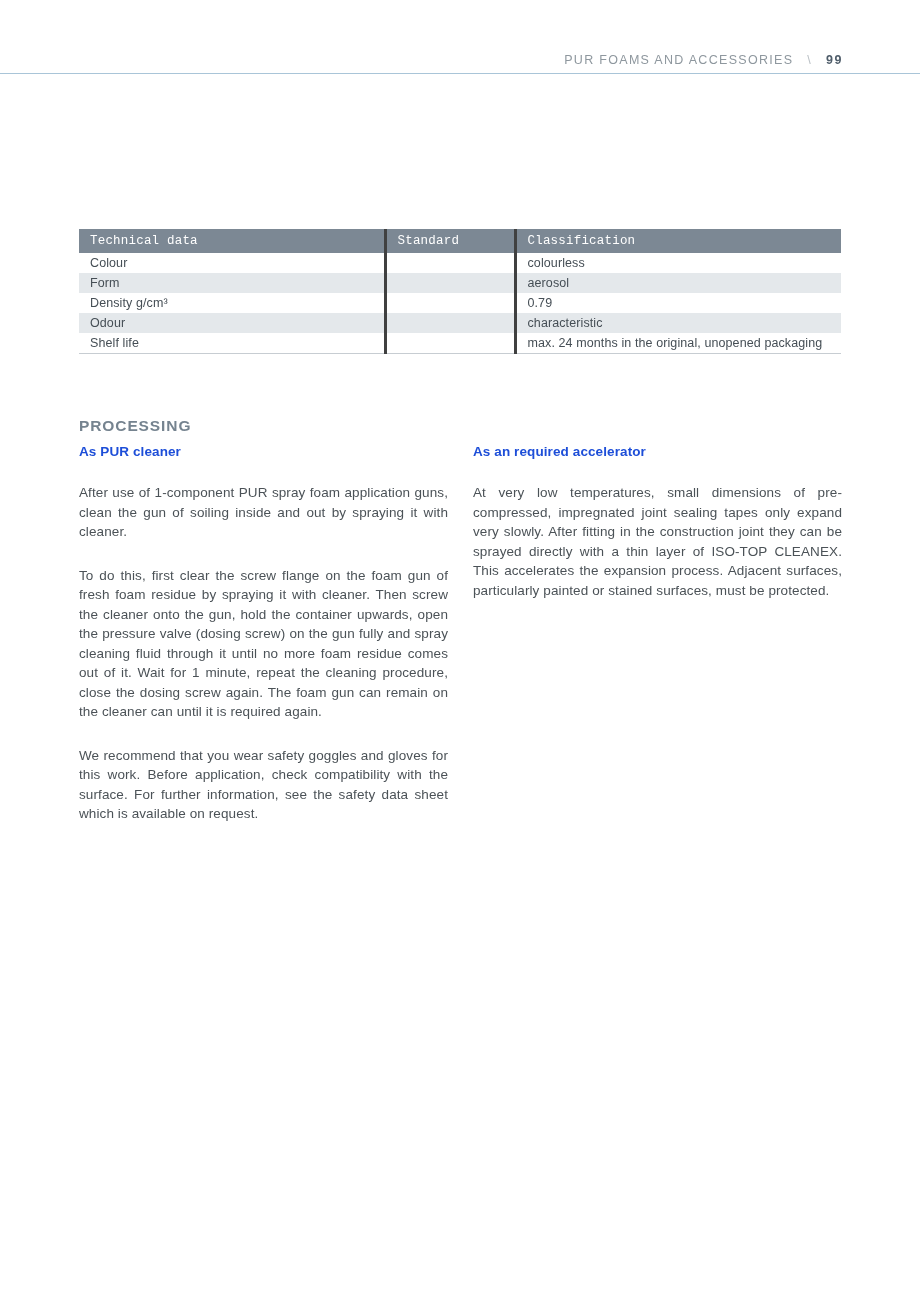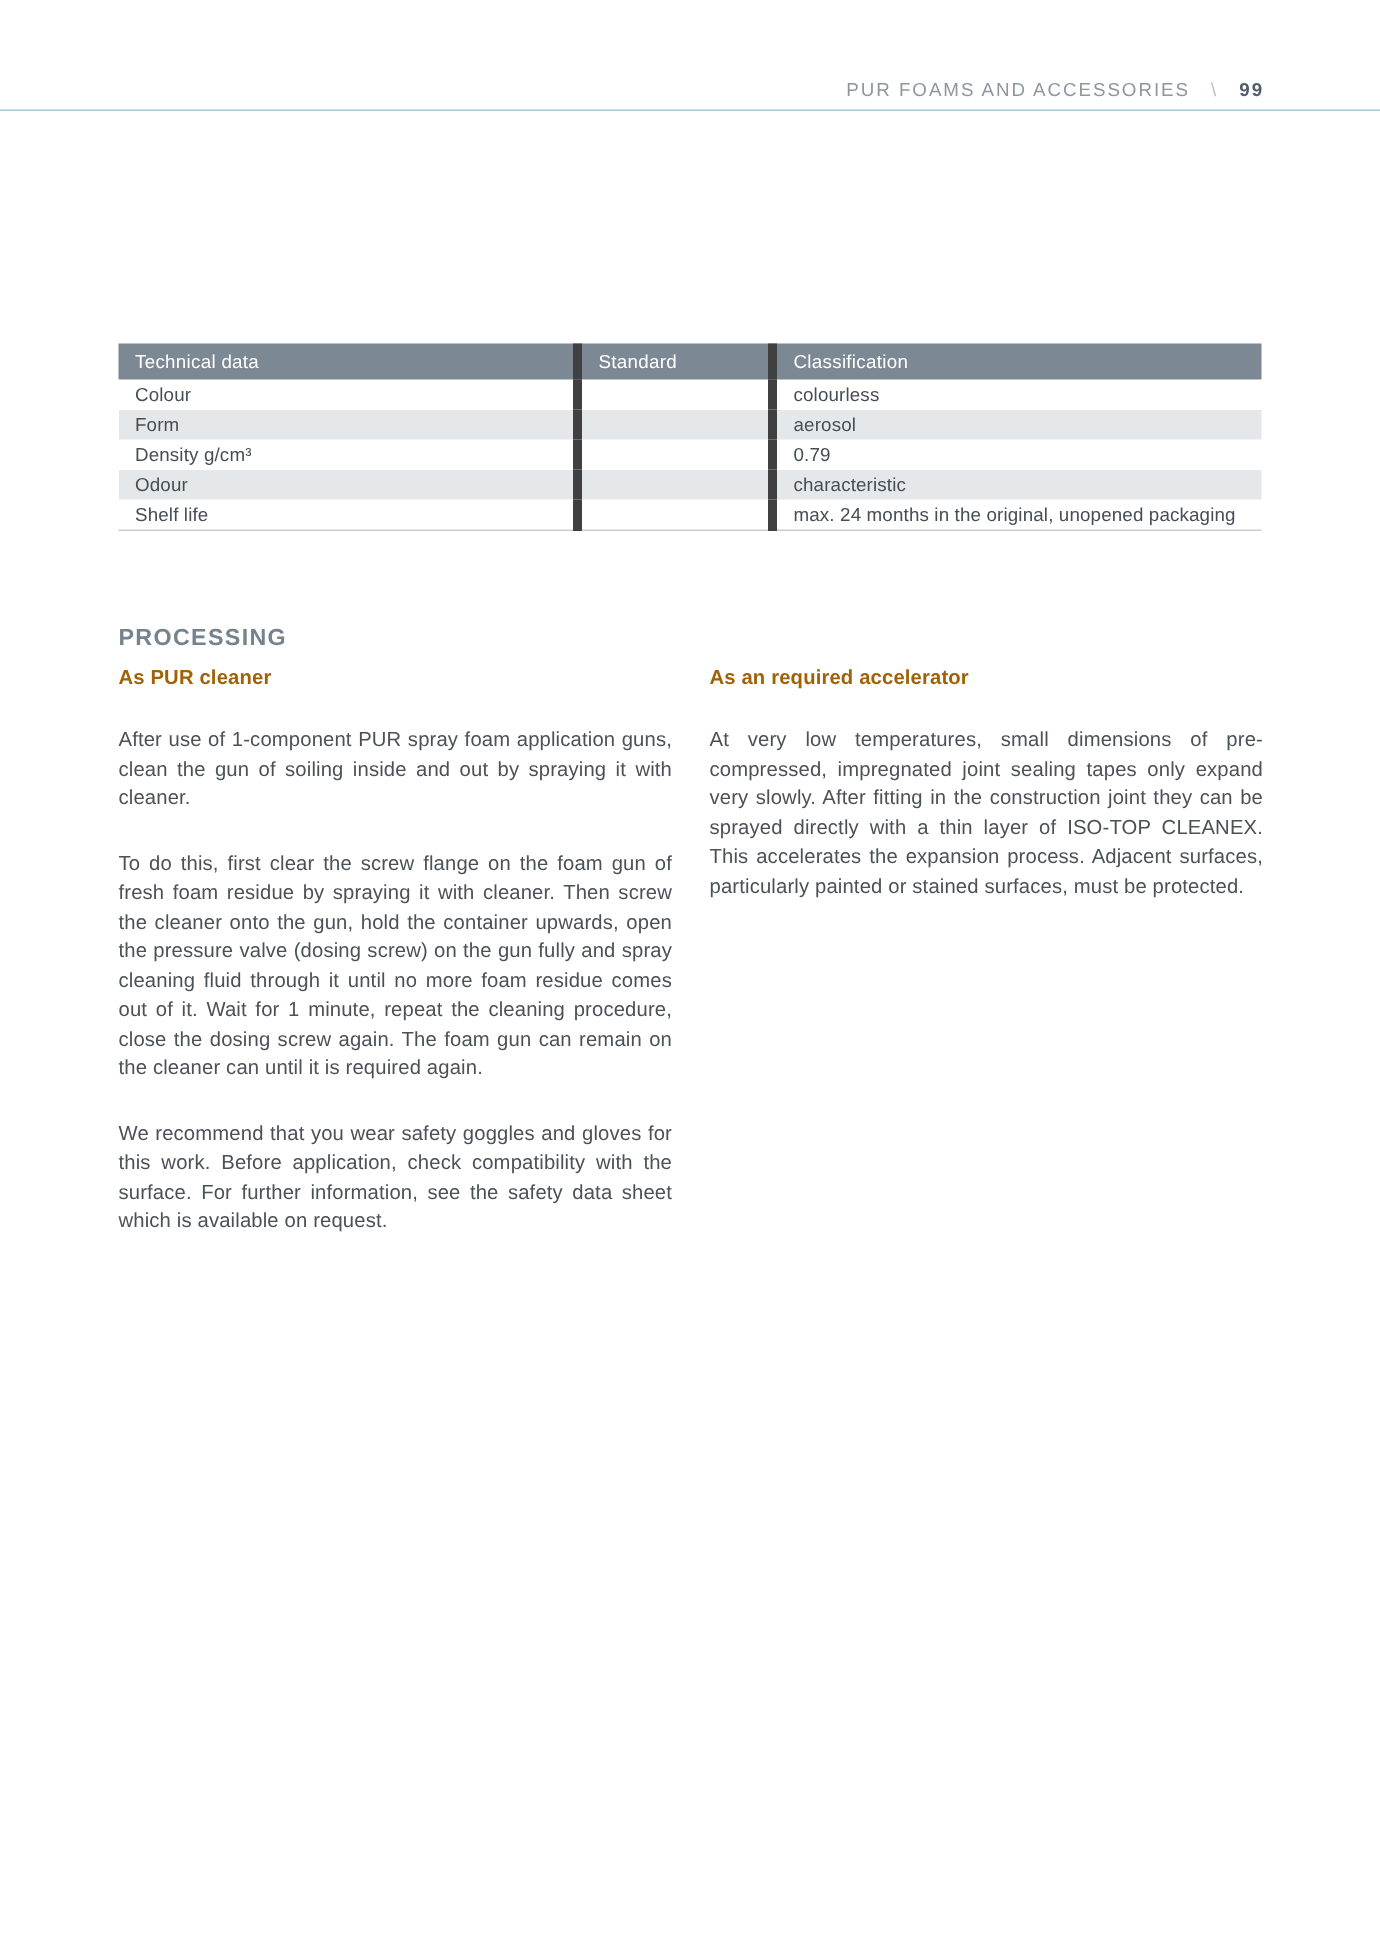--- a/index.html
+++ b/index.html
@@ -69,31 +69,32 @@
   table.tech col.c3 { width: 326px; }
   table.tech th {
     background: var(--table-header-bg);
     color: #ffffff;
     font-weight: normal;
     text-align: left;
     height: 24px;
     padding: 0 0 0 11px;
     font-size: 12.5px;
     letter-spacing: 0.2px;
+    font-family: Liberation Mono, monospace;
   }
   table.tech td {
     height: 20px;
     padding: 0 0 0 11px;
     color: var(--table-text);
     letter-spacing: 0.1px;
     white-space: nowrap;
     overflow: hidden;
   }
   table.tech th + th,
-  table.tech td + td { border-left: 6px solid #404040; }
+  table.tech td + td { border-left: 3px solid #404040; }
   table.tech tbody tr:nth-child(even) { background: var(--row-alt-bg); }
   table.tech tbody tr:last-child td { border-bottom: 1px solid var(--table-border); }
 
   
   .processing {
     position: absolute;
     top: 417px;
     left: 79px;
     width: 763px;
   }
@@ -102,21 +103,21 @@
     font-weight: bold;
     letter-spacing: 0.9px;
     color: var(--heading-color);
     margin-bottom: 9px;
   }
   .cols { display: flex; gap: 25px; }
   .col { width: 369px; }
   .sub-heading {
     font-size: 13.5px;
     font-weight: bold;
-    color: #a16207;
+    color: #1d4ed8;
     margin-bottom: 6px;
     letter-spacing: 0.1px;
   }
   .col p {
     font-size: 13.5px;
     line-height: 19.5px;
     color: var(--body-text);
     text-align: justify;
     margin-bottom: 19px;
     letter-spacing: 0.1px;

